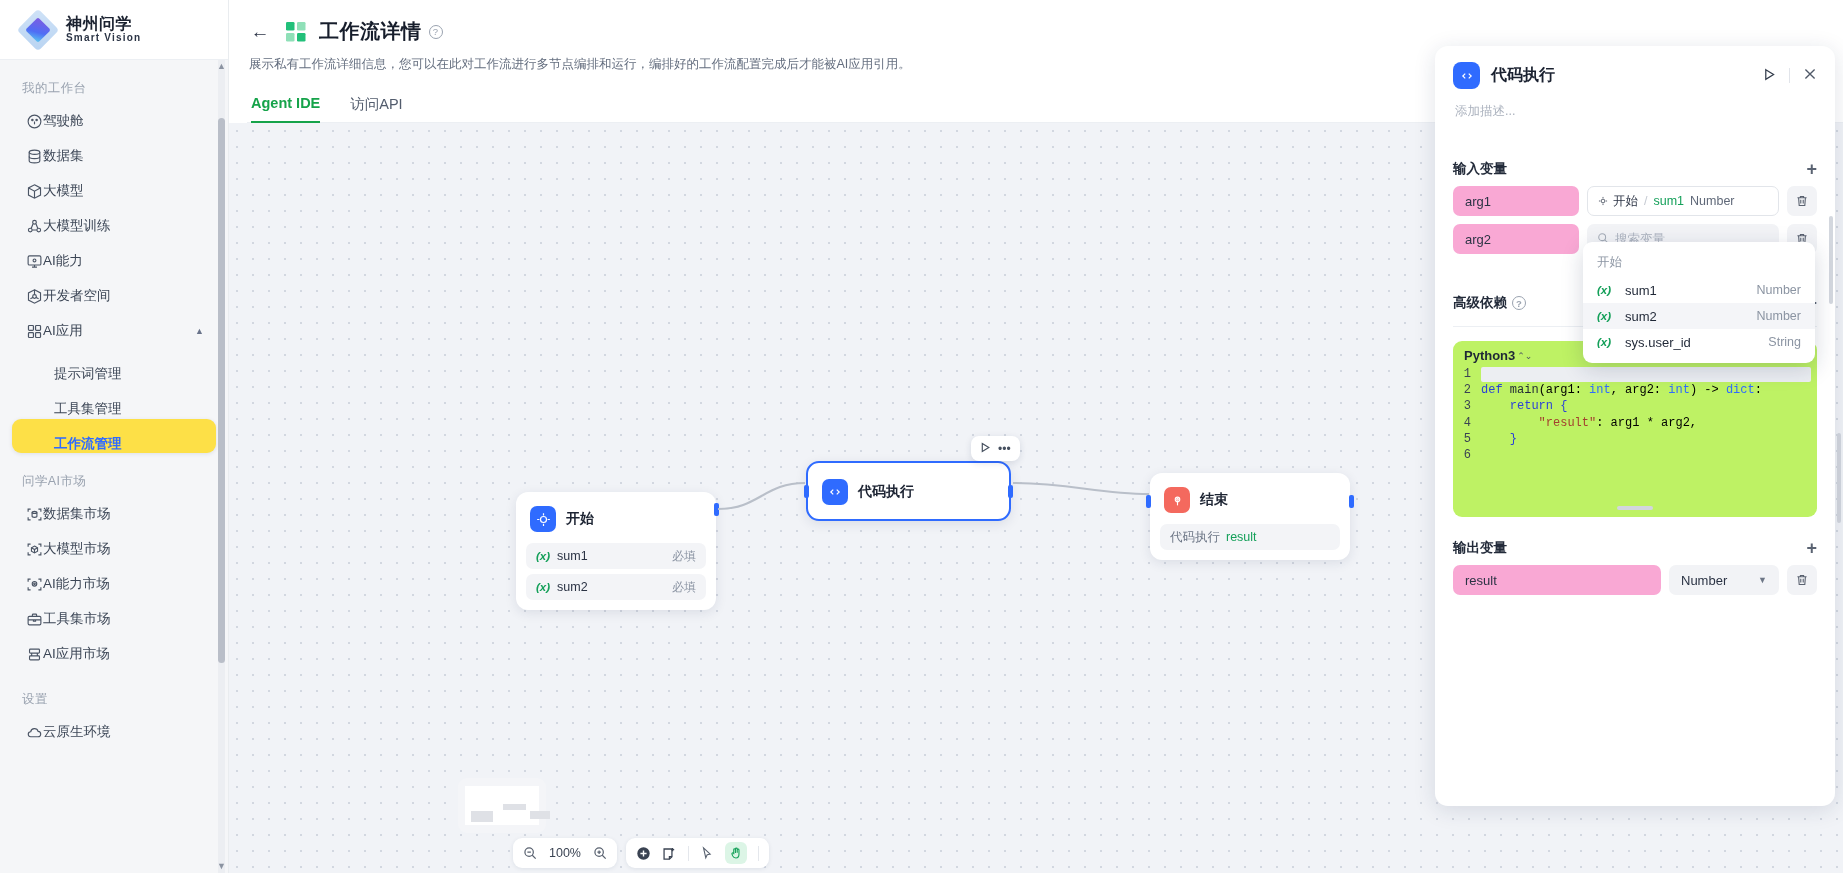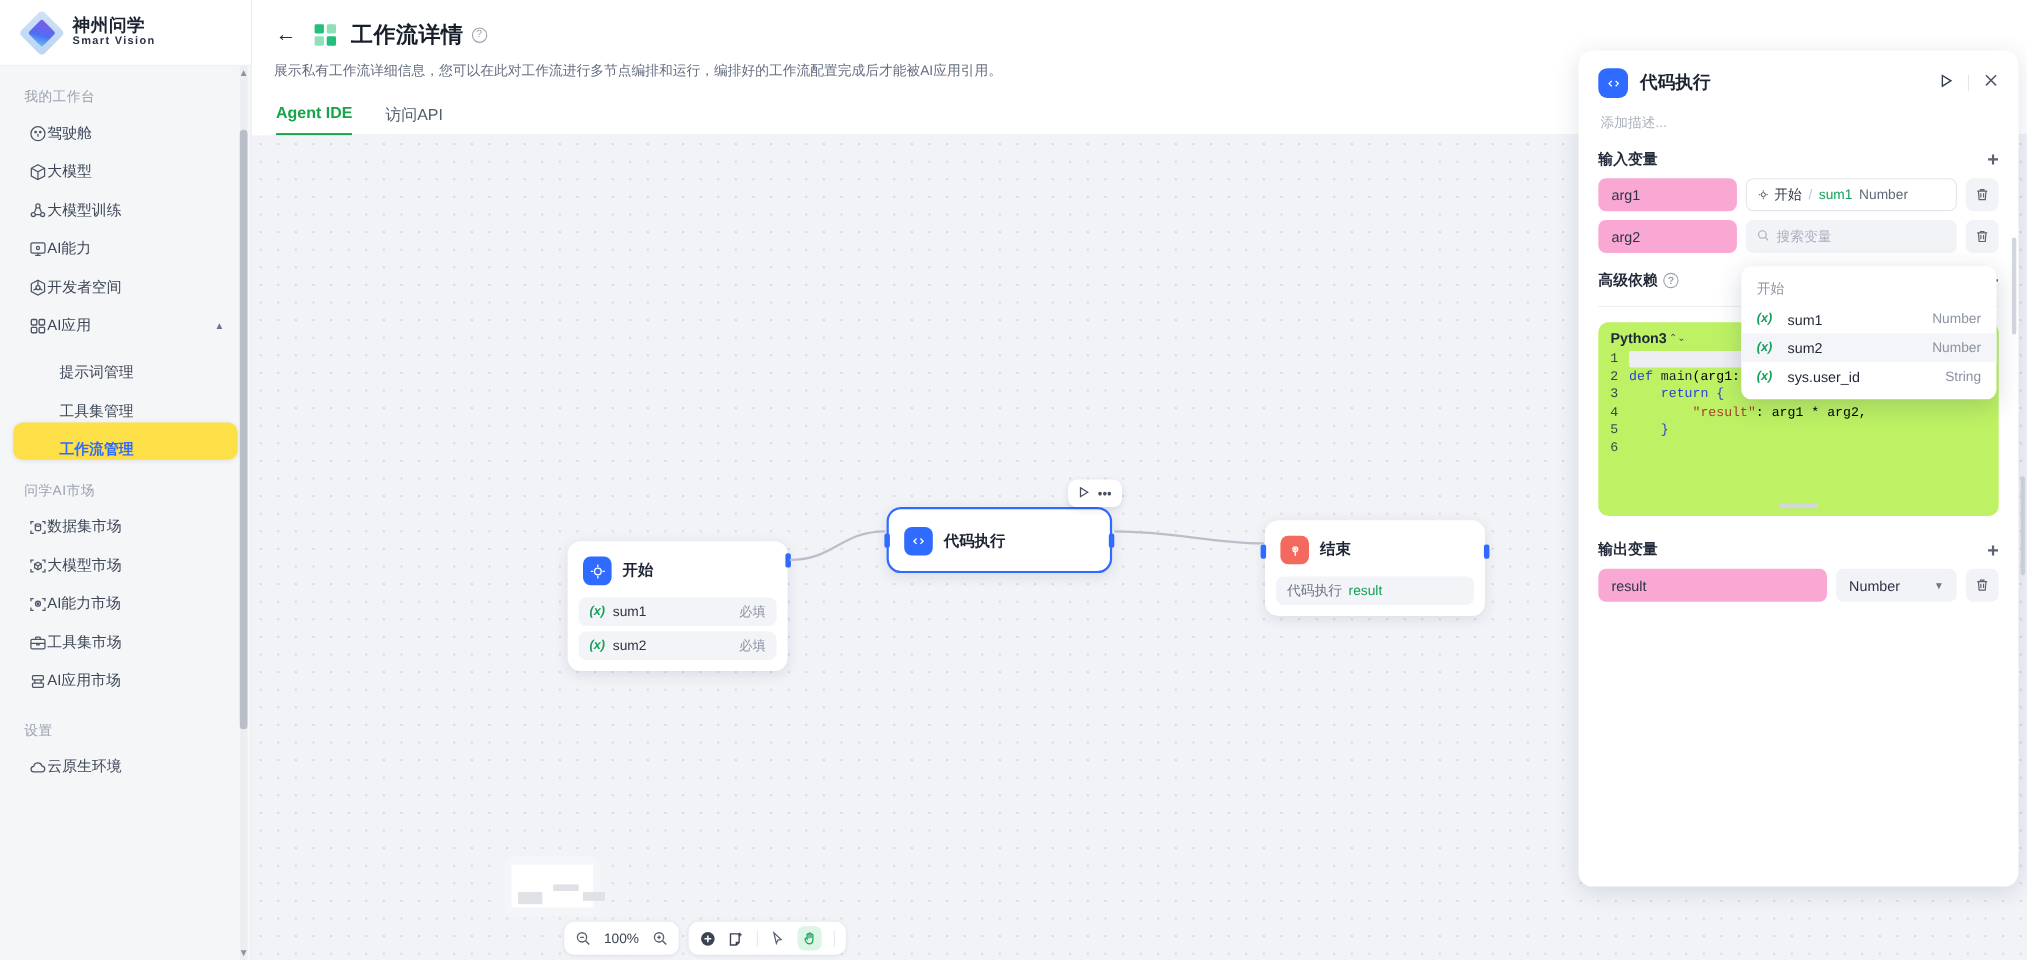--- a/index.html
+++ b/index.html
@@ -168,21 +168,21 @@
   .rp-head { display: flex; align-items: center; gap: 11px; }
   .rp-badge {
     width: 27px; height: 27px; border-radius: 8px; background: #2f6bff;
     display: flex; align-items: center; justify-content: center; flex:0 0 27px;
     color: #fff; font-size: 11.5px; font-weight: 700;
   }
   .rp-title { font-size: 16px; font-weight: 700; color: #1a2130; }
   .rp-head-actions { margin-left: auto; display: flex; align-items: center; gap: 13px; }
   .rp-desc { font-size: 12.5px; color: #aab1bd; margin: 14px 0 0 2px; cursor: text; }
   .sec-head {
-    display: flex; align-items: center; margin-top: 16px; font-size: 13.5px;
+    display: flex; align-items: center; margin-top: 40px; font-size: 13.5px;
     font-weight: 700; color: #232b3a;
   }
   .sec-plus { margin-left: auto; font-size: 18px; color: #5a6372; cursor: pointer; line-height: 1; }
   .var-row { display: flex; align-items: center; gap: 8px; margin-top: 8px; }
   .var-key {
     width: 126px; height: 30px; background: #f9a8d4; border-radius: 7px;
     display: flex; align-items: center; padding: 0 12px; font-size: 13px; color: #2b3344;
   }
   .var-val {
     flex: 1; height: 30px; border-radius: 7px; display: flex; align-items: center;
@@ -270,20 +270,30 @@
       <div class="nav-item">
         <span class="ic">
             <svg viewBox="0 0 24 24" fill="none" stroke="#4b5565" stroke-width="1.6">
               <circle cx="12" cy="12" r="9"></circle>
               <circle cx="9" cy="10" r="1"></circle>
               <circle cx="15" cy="10" r="1"></circle>
               <path d="M12 12v4"></path>
             </svg>
           </span>
         <span>驾驶舱</span>
+      </div>
+      <div class="nav-item">
+        <span class="ic">
+            <svg viewBox="0 0 24 24" fill="none" stroke="#4b5565" stroke-width="1.6">
+              <ellipse cx="12" cy="6" rx="7.5" ry="3"></ellipse>
+              <path d="M4.5 6v12c0 1.6 3.4 3 7.5 3s7.5-1.4 7.5-3V6"></path>
+              <path d="M4.5 12c0 1.6 3.4 3 7.5 3s7.5-1.4 7.5-3"></path>
+            </svg>
+          </span>
+        <span>数据集</span>
       </div>
       <div class="nav-item">
         <span class="ic">
             <svg viewBox="0 0 24 24" fill="none" stroke="#4b5565" stroke-width="1.6">
               <path d="M12 2.5 20.5 7v10L12 21.5 3.5 17V7z"></path>
               <path d="M3.8 7 12 11.5 20.2 7M12 11.5V21"></path>
             </svg>
           </span>
         <span>大模型</span>
       </div>

